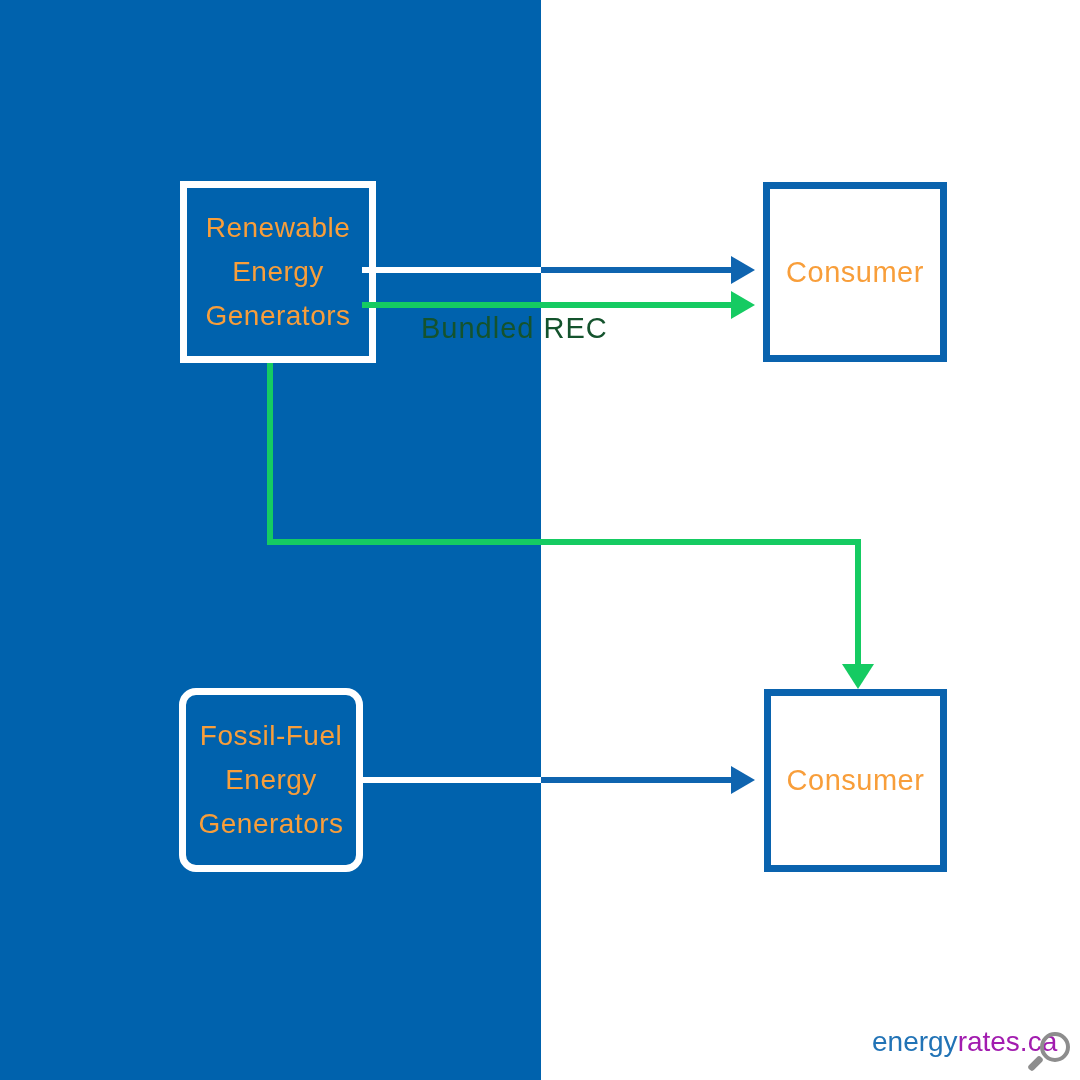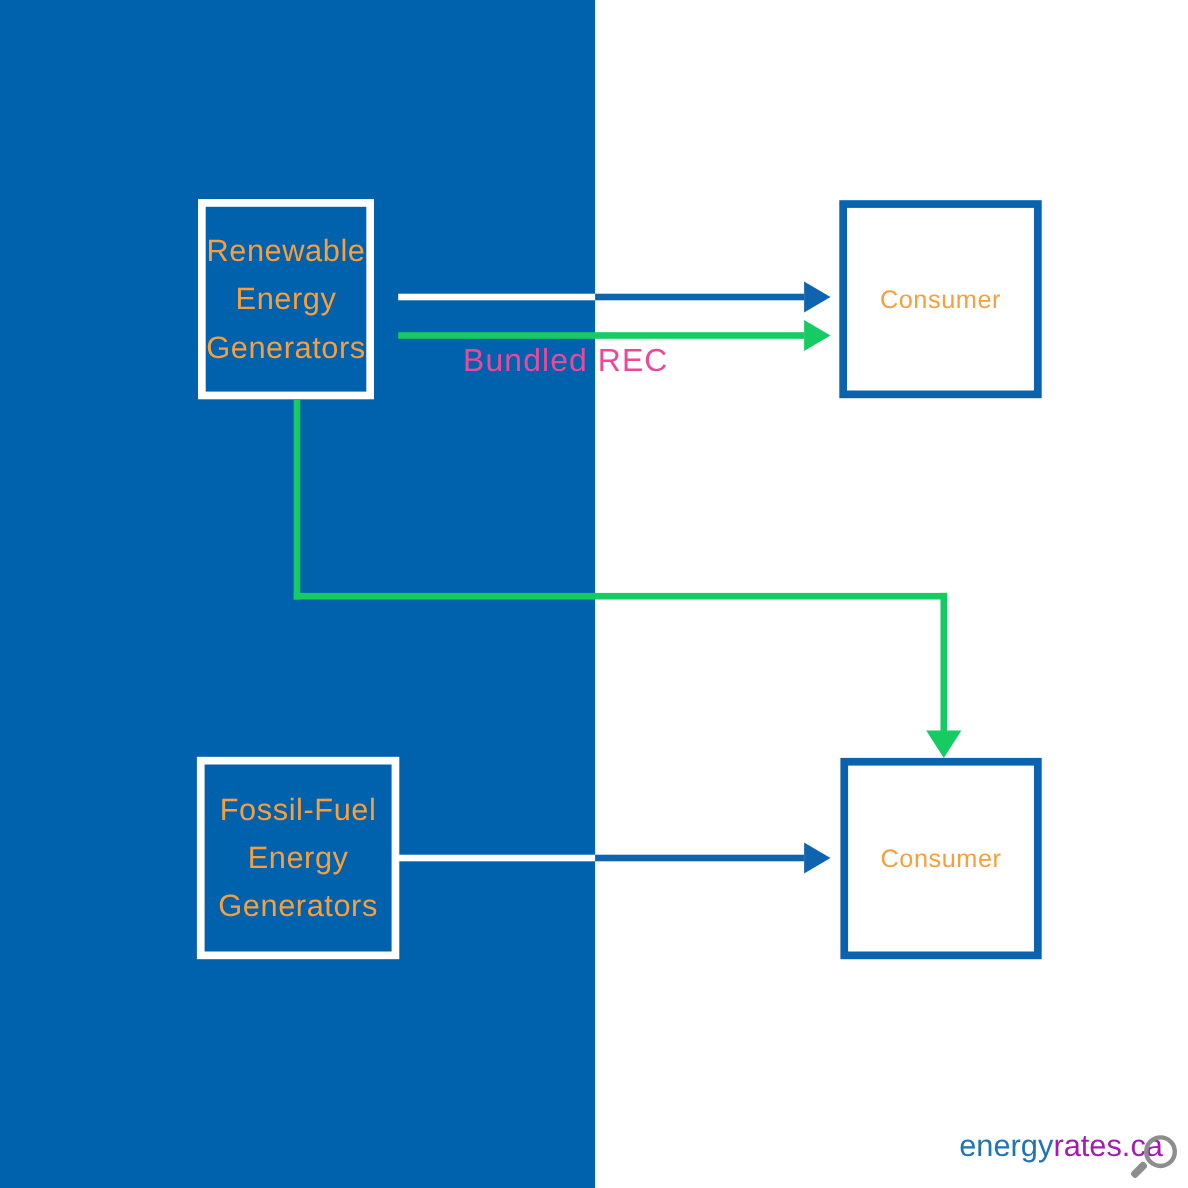--- a/index.html
+++ b/index.html
@@ -30,34 +30,34 @@
     color: #f89e3a;
     display: flex;
     flex-direction: column;
     justify-content: center;
     align-items: center;
     text-align: center;
     font-size: 28px;
     line-height: 44px;
     letter-spacing: 0.5px;
   }
-  .gen-box.renewable { left: 180px; top: 181px; width: 160px; height: 182px; align-items: center; }
-  .gen-box.fossil    { left: 179px; top: 688px; width: 184px; height: 184px; }
+  .gen-box.renewable { left: 180px; top: 181px; width: 196px; height: 182px; align-items: center; }
+  .gen-box.fossil    { left: 179px; top: 688px; width: 184px; height: 184px; border-radius: 17px; }
   
   .consumer-box {
     position: absolute;
     box-sizing: border-box;
     border: 7px solid #0a63ae;
     background: #ffffff;
     color: #f89e3a;
     display: flex;
     justify-content: center;
     align-items: center;
     text-align: center;
-    font-size: 23px;
+    font-size: 29px;
     letter-spacing: 0.5px;
   }
   .consumer-box.top    { left: 763px; top: 182px; width: 184px; height: 180px; }
   .consumer-box.bottom { left: 764px; top: 689px; width: 183px; height: 183px; }
   
   .seg { position: absolute; }
   .seg.white { background: #ffffff; }
   .seg.blue  { background: #0f64af; }
   .seg.green { background: #15cb62; }
   
@@ -71,21 +71,21 @@
   .arrowhead-right.green { border-left: 24px solid #15cb62; }
   .arrowhead-down {
     position: absolute;
     width: 0; height: 0;
     border-left: 16px solid transparent;
     border-right: 16px solid transparent;
     border-top: 25px solid #15cb62;
   }
   .edge-label {
     position: absolute;
-    color: #ec4899;
+    color: #14532d;
     font-size: 29px;
     letter-spacing: 1px;
     white-space: nowrap;
   }
   
   .logo {
     position: absolute;
     left: 872px; top: 1026px;
     font-size: 28px;
     letter-spacing: 0px;

